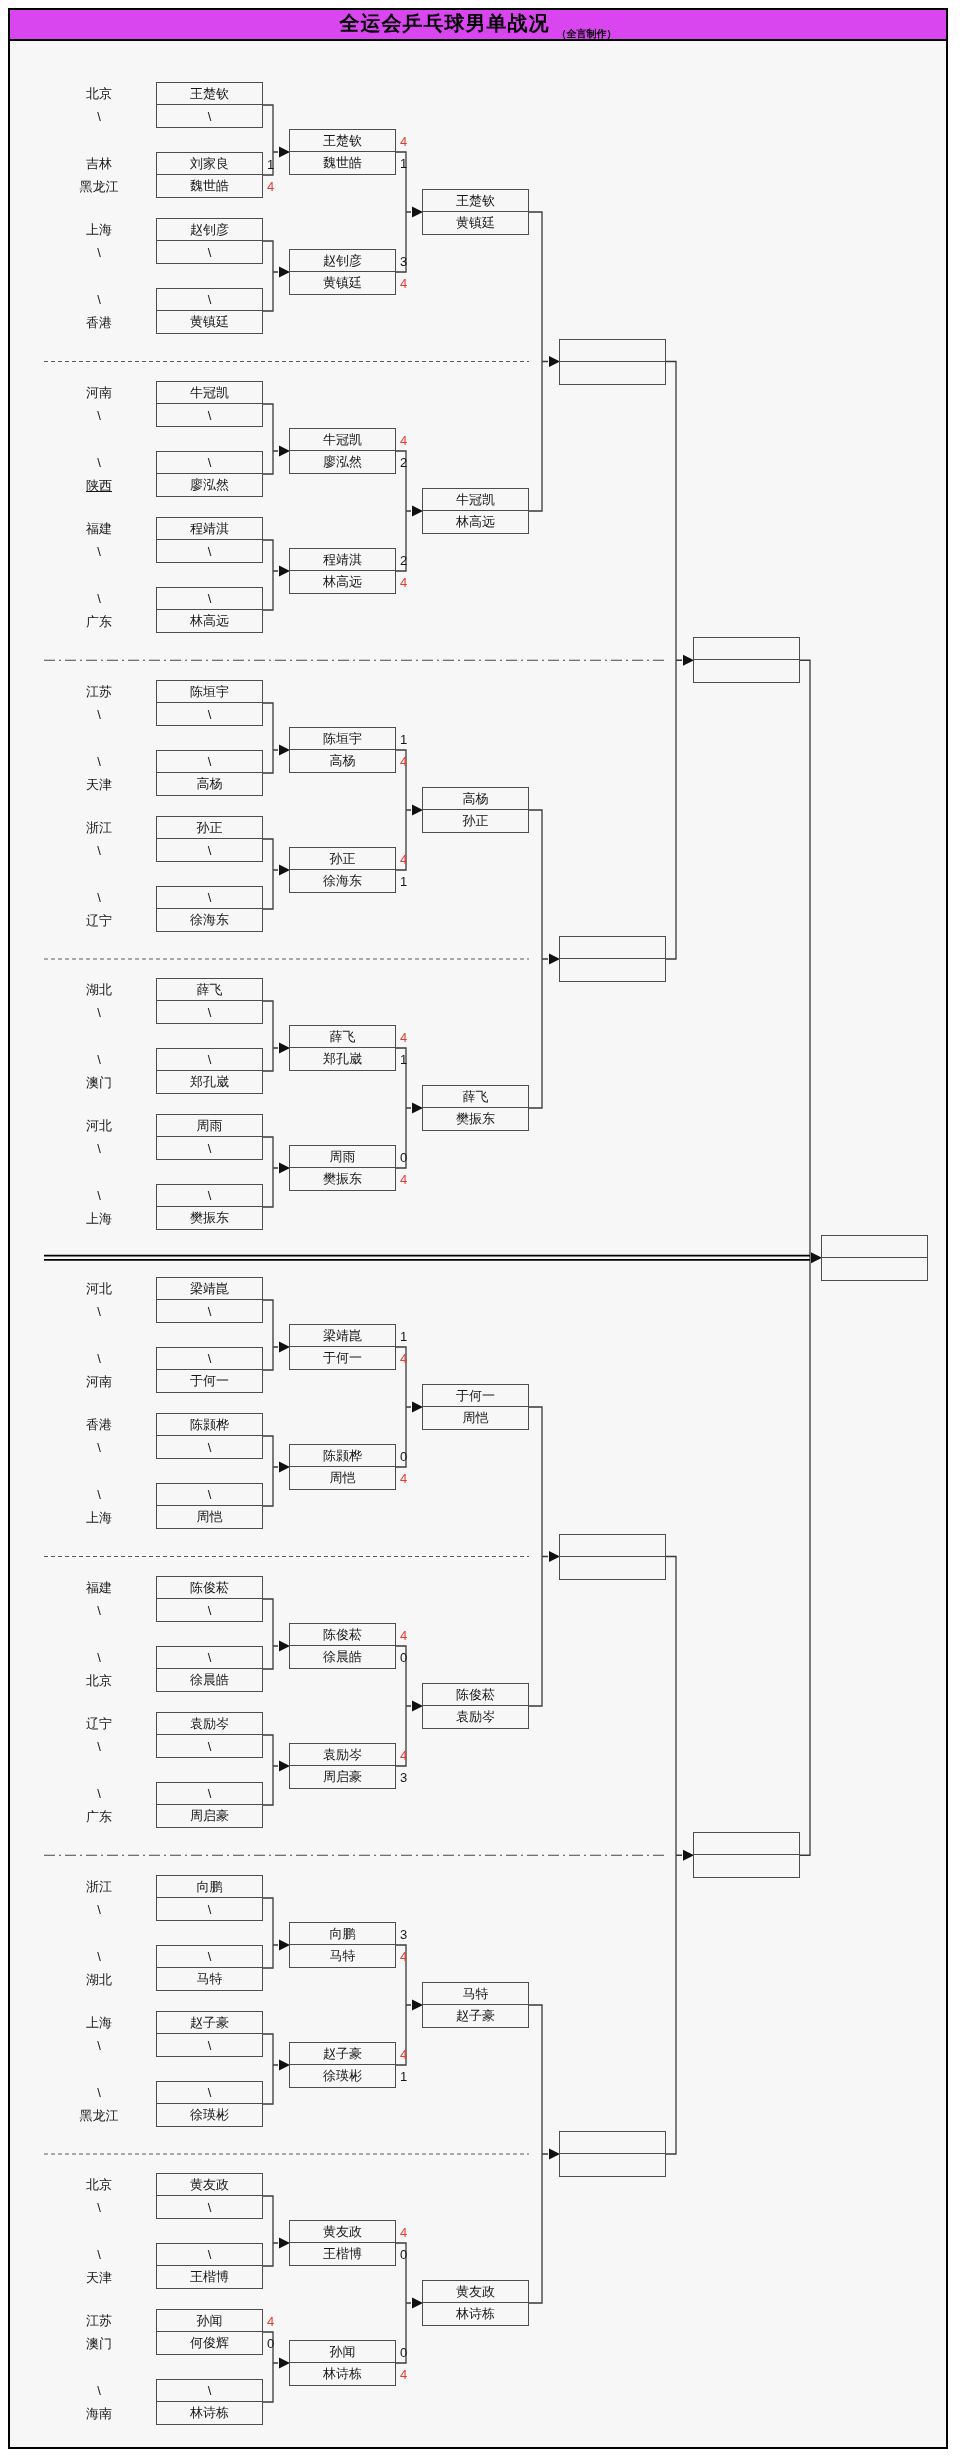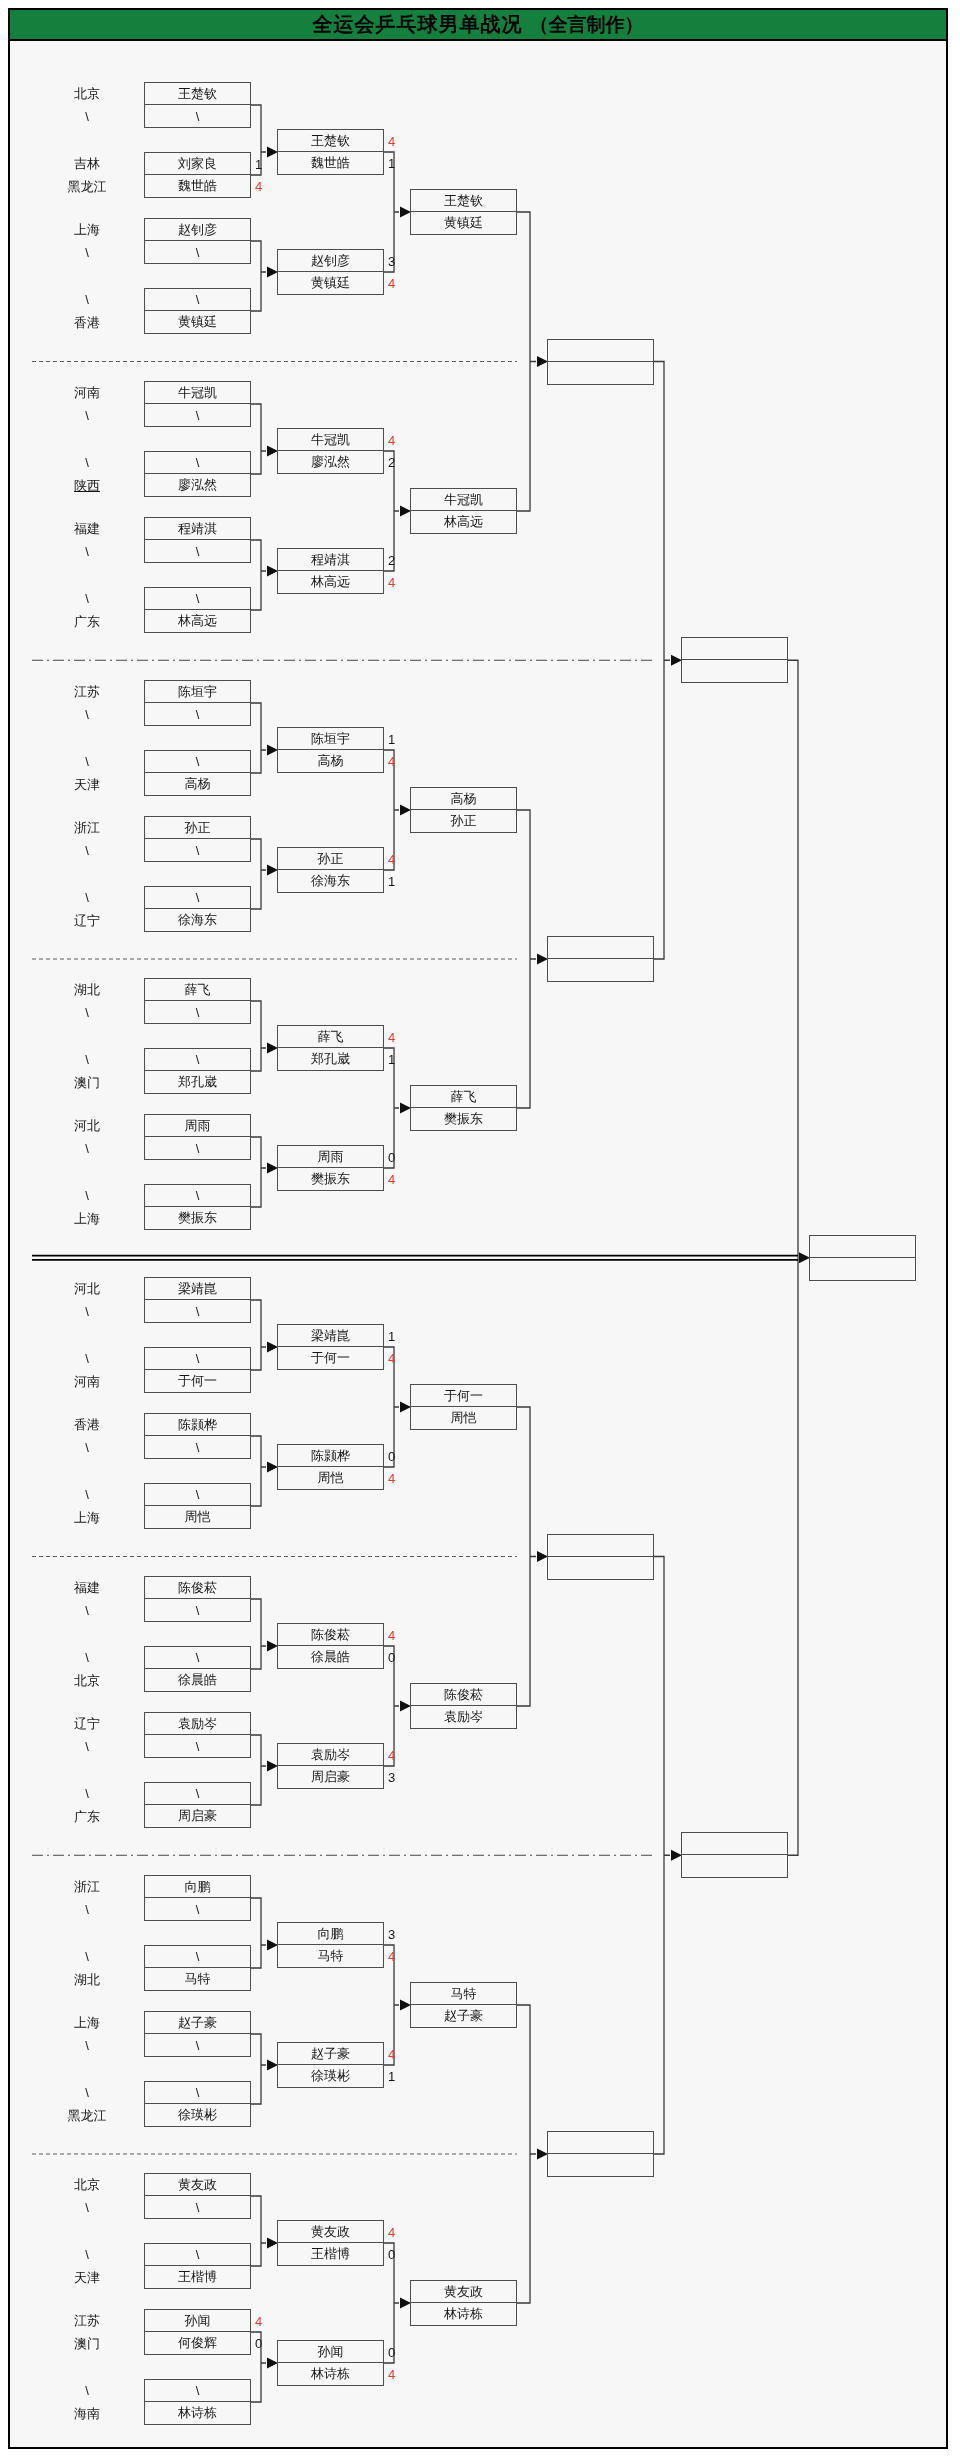--- a/index.html
+++ b/index.html
@@ -2,30 +2,30 @@
 <html><head>
 <meta charset="utf-8">
 <style>
   html,body{margin:0;padding:0;}
   body{
     width:960px;height:2460px;position:relative;background:#ffffff;
     font-family:"Liberation Sans","DejaVu Sans",sans-serif;overflow:hidden;
   }
   .titlebar{
     position:absolute;left:8px;top:8px;width:940px;height:33px;box-sizing:border-box;
-    border:2px solid #000;background:#15803d;z-index:3;
-    display:flex;align-items:center;justify-content:center;gap:7px;
+    border:2px solid #000;background:#d946ef;z-index:3;
+    display:flex;align-items:flex-start;justify-content:center;gap:7px;
   }
   .title-main{font-size:20px;font-weight:bold;color:#000;letter-spacing:1px;}
-  .title-credit{font-size:19px;font-weight:bold;color:#000;margin-top:0;}
+  .title-credit{font-size:10px;font-weight:bold;color:#000;margin-top:17px;}
   .frame{
     position:absolute;left:8px;top:39px;width:940px;height:2410px;box-sizing:border-box;
     border:2px solid #000;background:#f7f7f8;z-index:0;
   }
-  #stage{position:absolute;left:4px;top:0;width:772px;height:2460px;z-index:1;padding-left:40px;}
+  #stage{position:absolute;left:16px;top:0;width:772px;height:2460px;z-index:1;padding-left:40px;}
   #wires{position:absolute;left:0;top:0;}
   .pairbox{
     position:absolute;width:107px;height:46px;box-sizing:border-box;
     border:1.5px solid #4d4d4d;z-index:2;
   }
   .row{
     height:50%;box-sizing:border-box;position:relative;
     display:flex;align-items:center;justify-content:center;
     font-size:13px;color:#161616;white-space:nowrap;
   }

